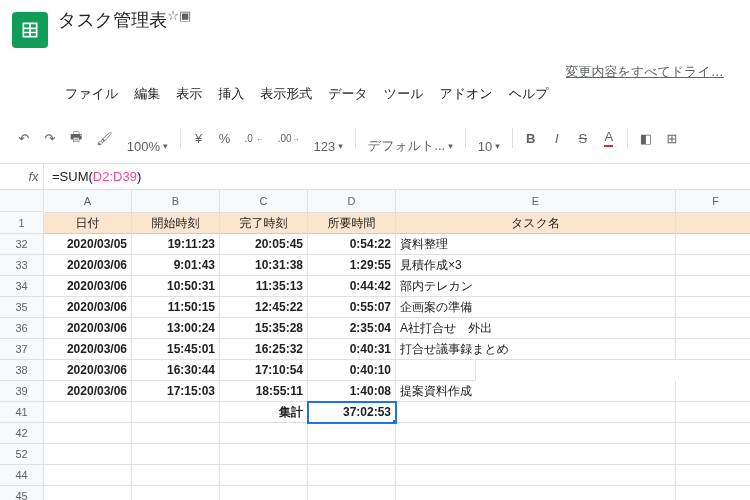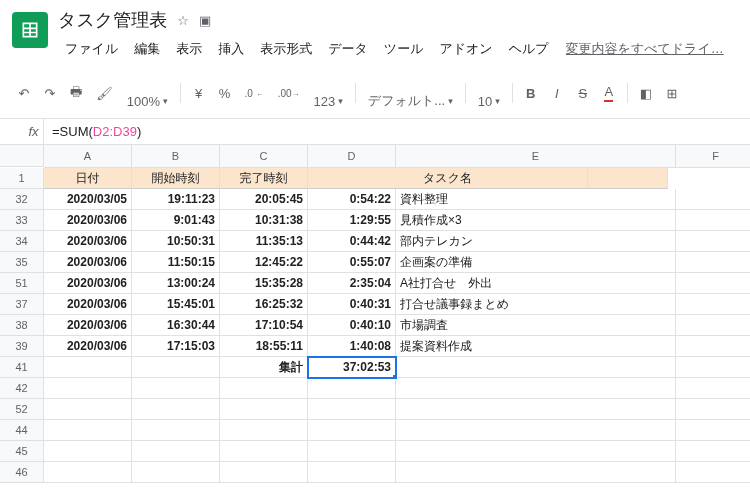--- a/index.html
+++ b/index.html
@@ -1,25 +1,25 @@
 <!DOCTYPE html>
 <html><head>
 <meta charset="utf-8">
 <style>
 * { margin: 0; padding: 0; box-sizing: border-box; }
 body { font-family: Arial, "Hiragino Sans", "Meiryo", sans-serif; font-size: 13px; color: #202124; background: #fff; overflow: hidden; width: 750px; height: 500px; }
 .header { padding: 8px 12px 0 12px; display: flex; align-items: flex-start; gap: 10px; }
 .logo { width: 36px; height: 36px; background: #0f9d58; border-radius: 4px; display: flex; align-items: center; justify-content: center; margin-top: 4px; }
 .logo svg { width: 20px; height: 20px; fill: #fff; }
 .title-area { flex: 1; }
-.title-row { display: flex; align-items: center; gap: 10px; }
+.title-row { display: flex; }
 .doc-title { font-size: 18px; color: #202124; }
 .star-icon, .move-icon { color: #5f6368; cursor: pointer; }
 .menu-bar { display: flex; gap: 2px; margin-top: 4px; align-items: center; }
-.menu-item { padding: 4px 7px; font-size: 13px; color: #202124; cursor: pointer; border-radius: 3px; }
+.menu-item { padding: 4px 7px; font-size: 13px; color: #202124; cursor: pointer; border-radius: 3px; margin-top: 45px; }
 .save-status { color: #5f6368; font-size: 13px; margin-left: 8px; text-decoration: underline; white-space: nowrap; overflow: hidden; }
 .toolbar { display: flex; align-items: center; padding: 4px 12px; border-bottom: 1px solid #e0e0e0; gap: 2px; margin-top: 6px; }
 .tb-btn { padding: 5px 6px; color: #5f6368; cursor: pointer; border-radius: 3px; display: flex; align-items: center; justify-content: center; min-width: 24px; height: 26px; font-size: 13px; }
 .tb-sep { width: 1px; height: 20px; background: #e0e0e0; margin: 0 4px; }
 .tb-dd { display: flex; align-items: center; gap: 3px; margin-top: 16px; }
 .tb-dd::after { content: "▾"; font-size: 9px; color: #5f6368; }
 .formula-bar { display: flex; align-items: center; border-bottom: 1px solid #e0e0e0; height: 26px; }
 .fx-label { width: 44px; text-align: center; font-style: italic; color: #5f6368; font-size: 13px; border-right: 1px solid #e0e0e0; height: 100%; display: flex; align-items: center; justify-content: center; padding-left: 24px; }
 .formula-input { flex: 1; padding: 0 8px; font-size: 13px; color: #202124; }
 .formula-input .range { color: #ec4899; }
@@ -126,20 +126,23 @@
           <div class="row-h">1</div>
           <div class="cell col-A header-cell">
             <span>日付</span>
           </div>
           <div class="cell col-B header-cell">
             <span>開始時刻</span>
           </div>
           <div class="cell col-C header-cell">
             <span>完了時刻</span>
           </div>
+          <div class="cell col-D header-cell">
+            <span>所要時間</span>
+          </div>
           <div class="cell col-E header-cell">
             <span>タスク名</span>
           </div>
           <div class="cell col-F header-cell">
             <span></span>
           </div>
         </div>
         <div class="grid-row">
           <div class="row-h">32</div>
           <div class="cell col-A right">
@@ -218,21 +221,21 @@
             <span>0:55:07</span>
           </div>
           <div class="cell col-E">
             <span>企画案の準備</span>
           </div>
           <div class="cell col-F">
             <span></span>
           </div>
         </div>
         <div class="grid-row">
-          <div class="row-h">51</div>
+          <div class="row-h">36</div>
           <div class="cell col-A right">
             <span>2020/03/06</span>
           </div>
           <div class="cell col-B right">
             <span>13:00:24</span>
           </div>
           <div class="cell col-C right">
             <span>15:35:28</span>
           </div>
           <div class="cell col-D right">
@@ -272,23 +275,20 @@
             <span>2020/03/06</span>
           </div>
           <div class="cell col-B right">
             <span>16:30:44</span>
           </div>
           <div class="cell col-C right">
             <span>17:10:54</span>
           </div>
           <div class="cell col-D right">
             <span>0:40:10</span>
-          </div>
-          <div class="cell col-E">
-            <span>市場調査</span>
           </div>
           <div class="cell col-F">
             <span></span>
           </div>
         </div>
         <div class="grid-row">
           <div class="row-h">39</div>
           <div class="cell col-A right">
             <span>2020/03/06</span>
           </div>

